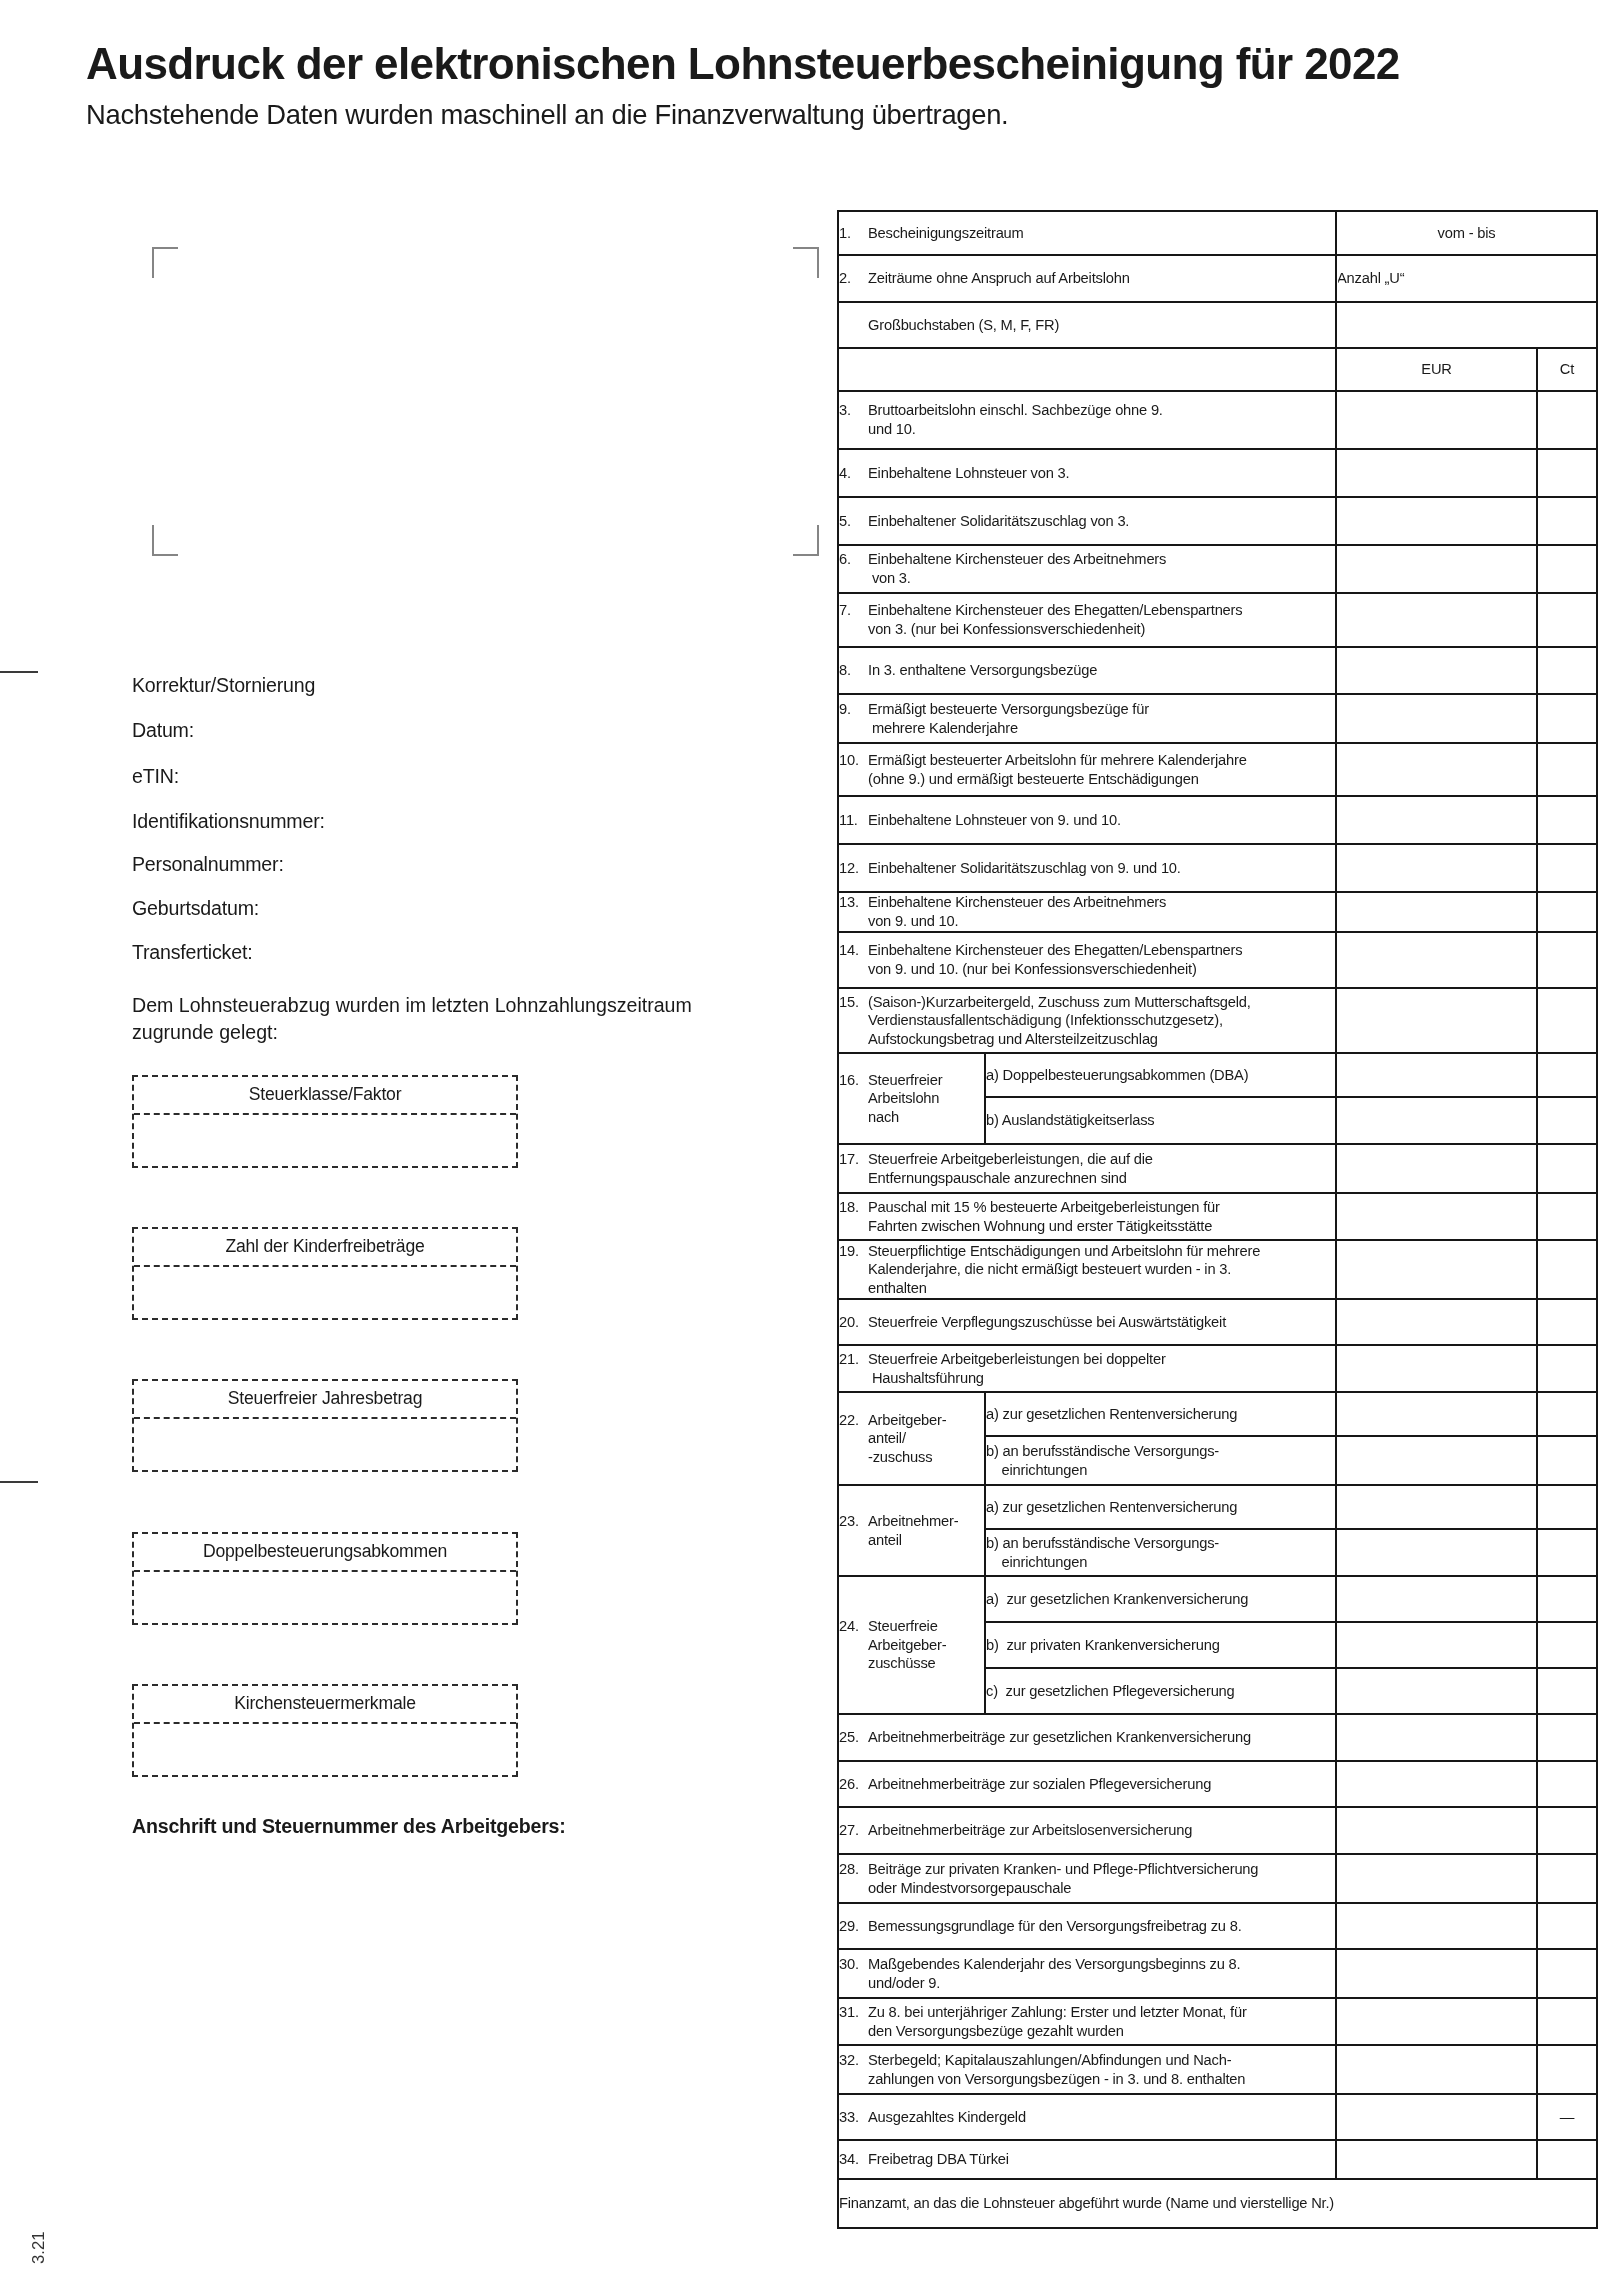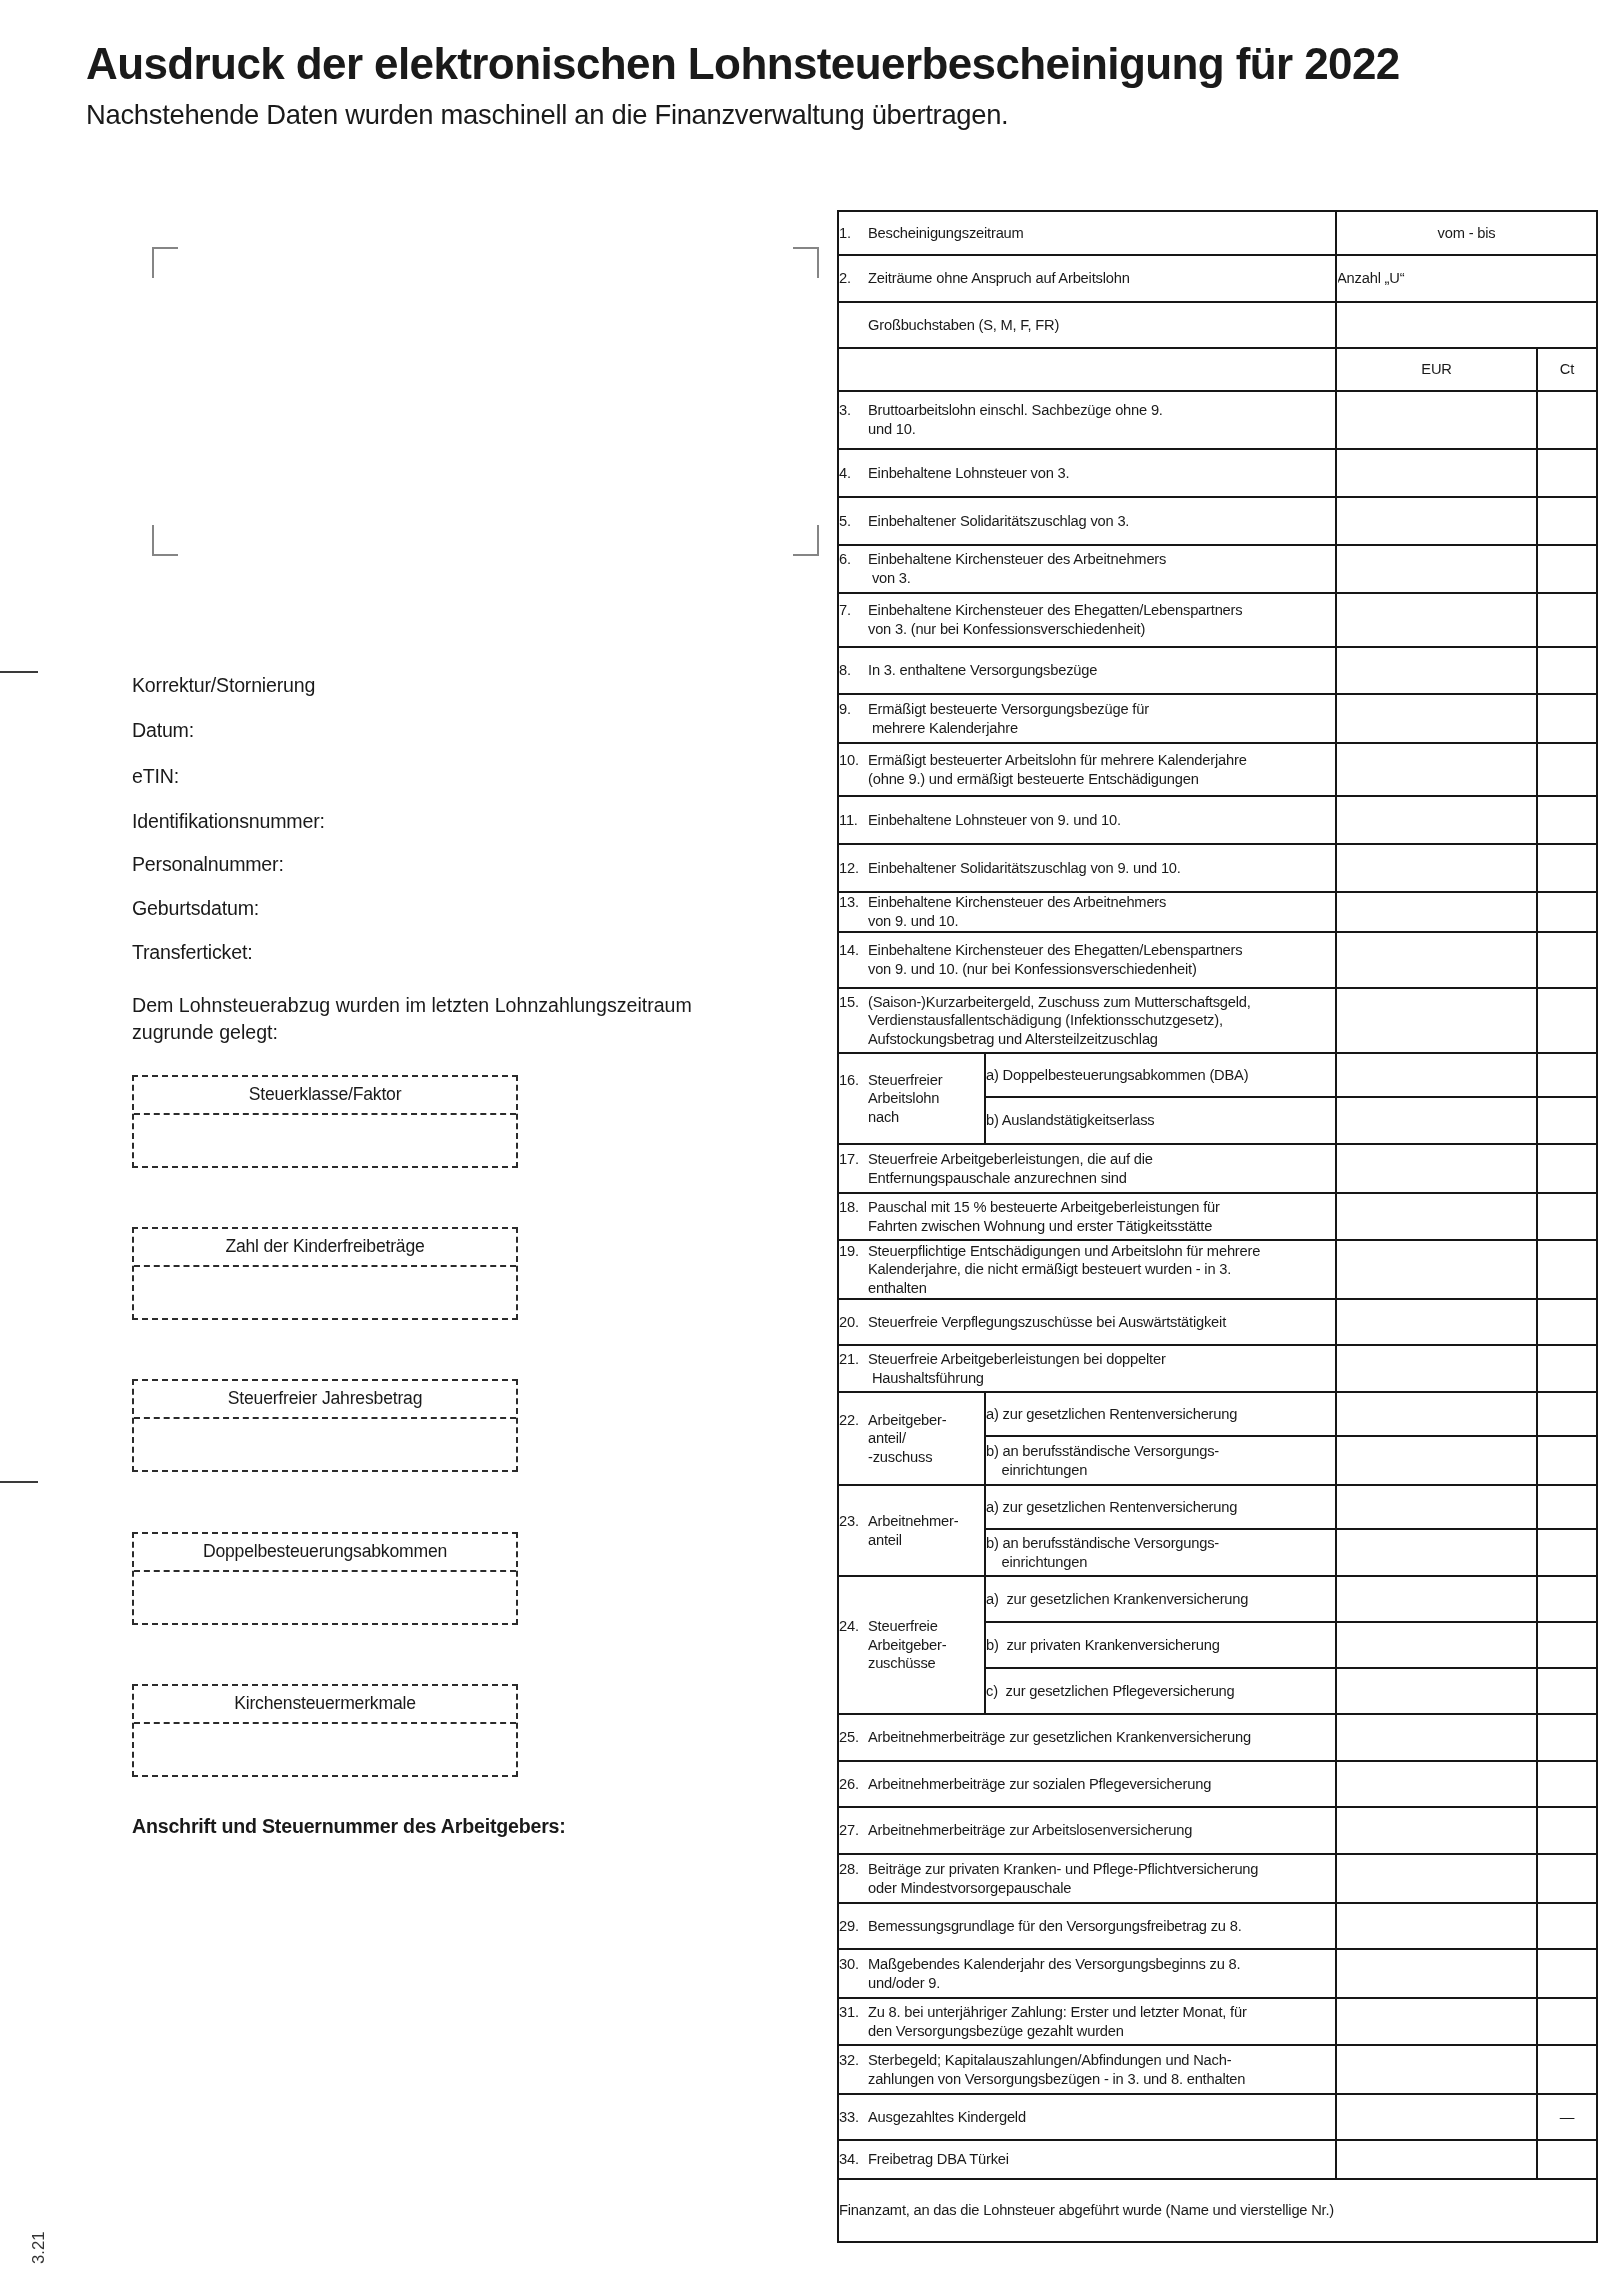--- a/index.html
+++ b/index.html
@@ -343,21 +343,21 @@
     <td colspan="2" class="lc"><span class="num">33.</span><span class="txt">Ausgezahltes Kindergeld</span></td>
     <td></td>
     <td class="cdash">—</td>
   </tr>
   <tr style="height:39px">
     <td colspan="2" class="lc"><span class="num">34.</span><span class="txt">Freibetrag DBA Türkei</span></td>
     <td></td>
           <td></td>
   </tr>
 
-  <tr style="height:63px">
+  <tr style="height:49px">
     <td colspan="4" class="foot">Finanzamt, an das die Lohnsteuer abgeführt wurde (Name und vierstellige Nr.)</td>
   </tr>
 
   </tbody>
 </table>
 </div>
 
 <div class="abs version">3.21</div>
 
 

